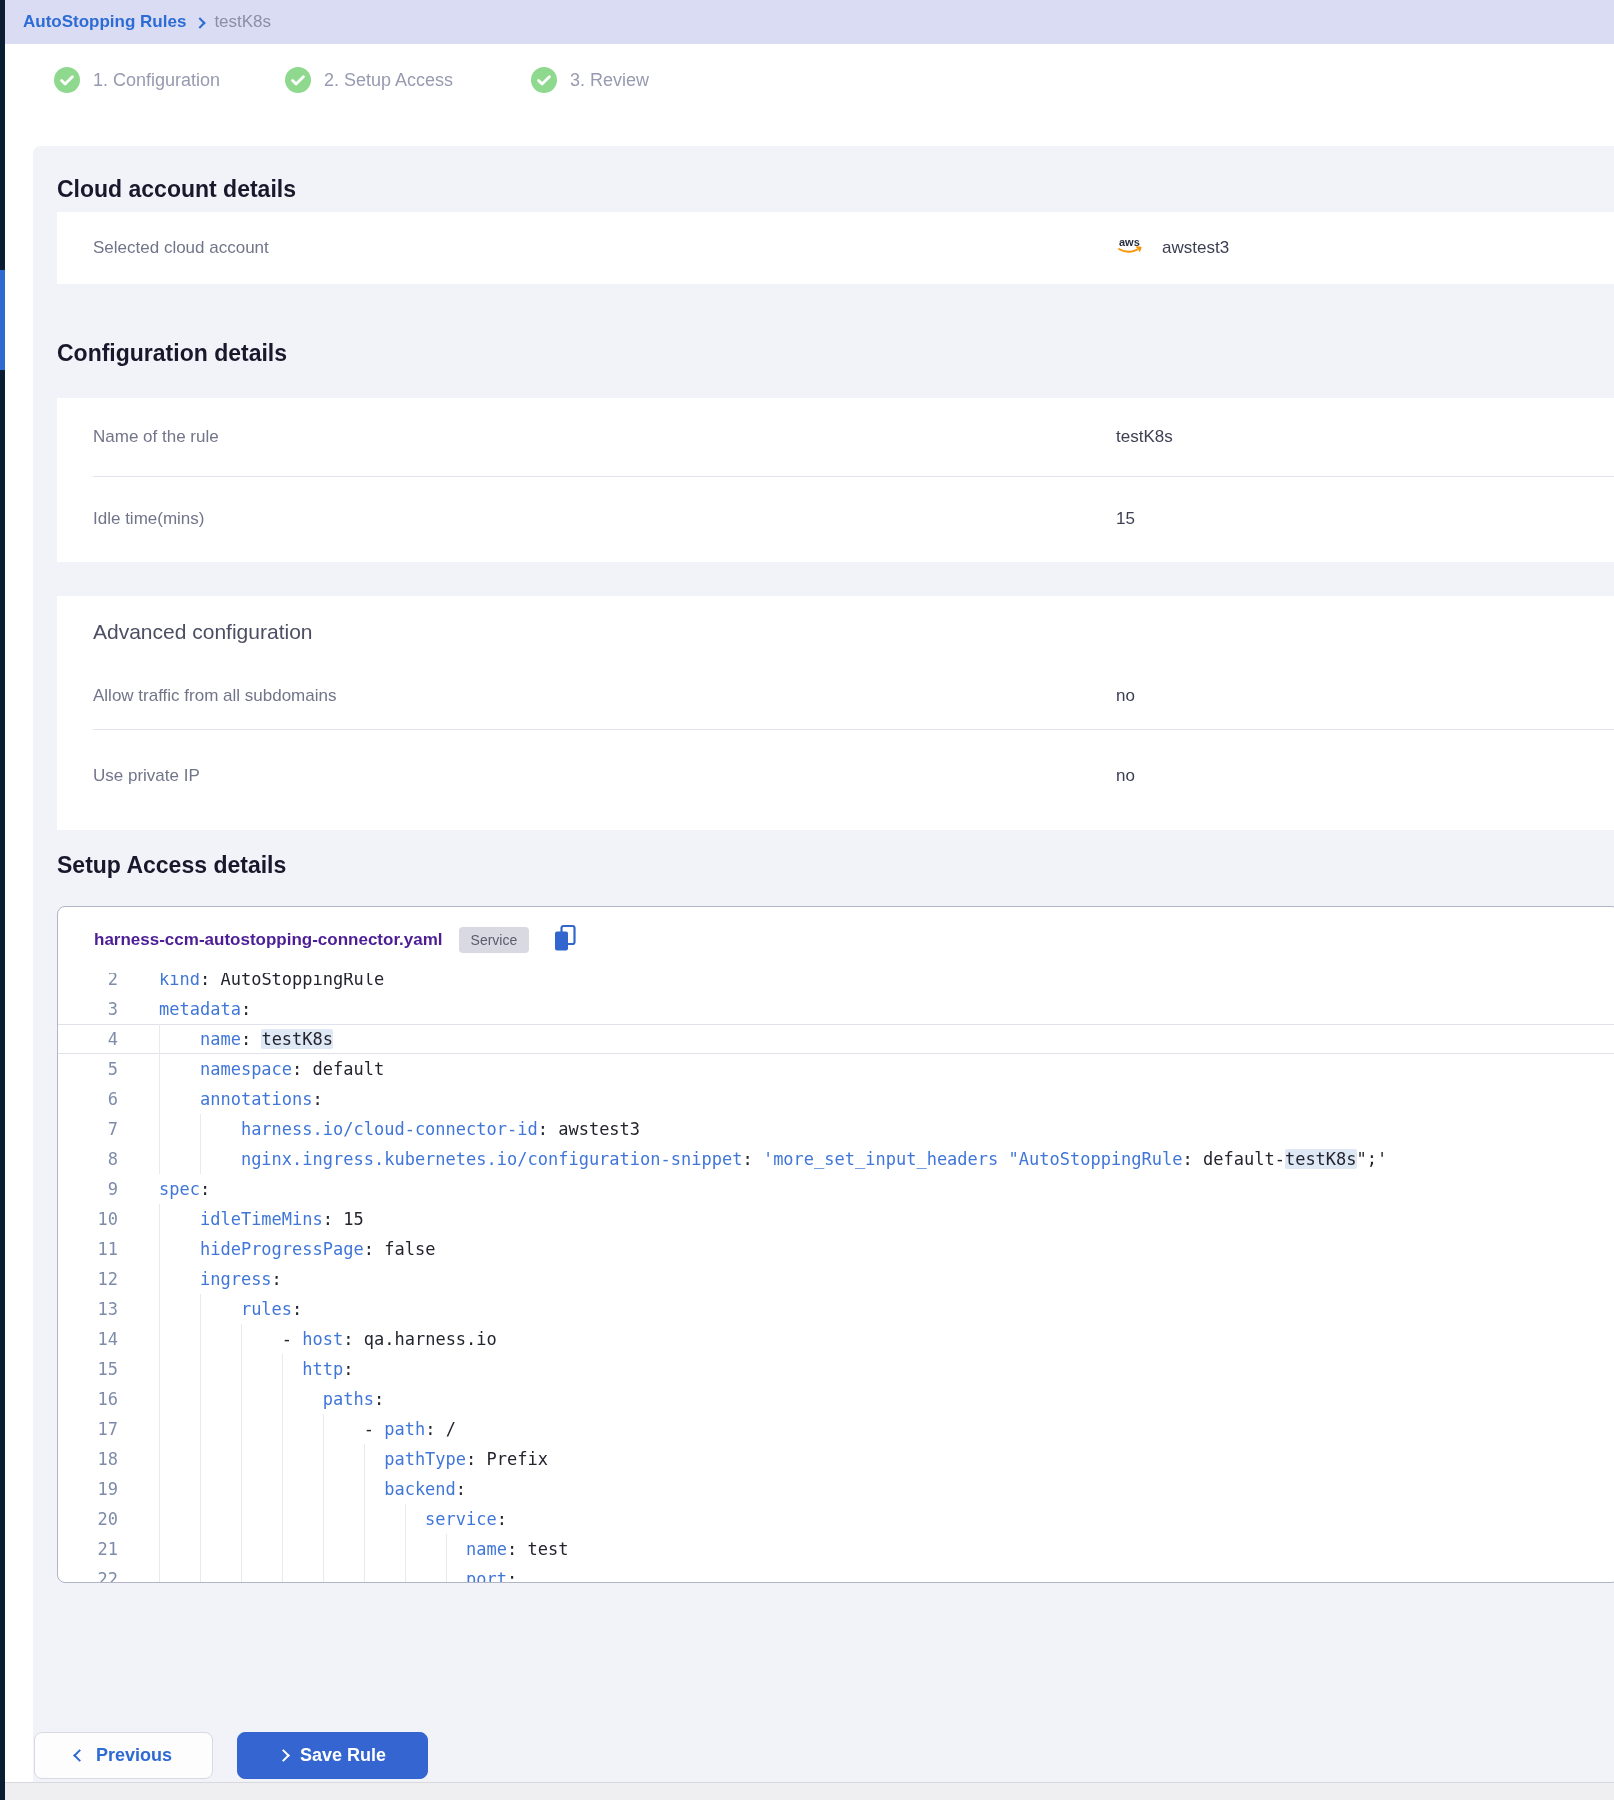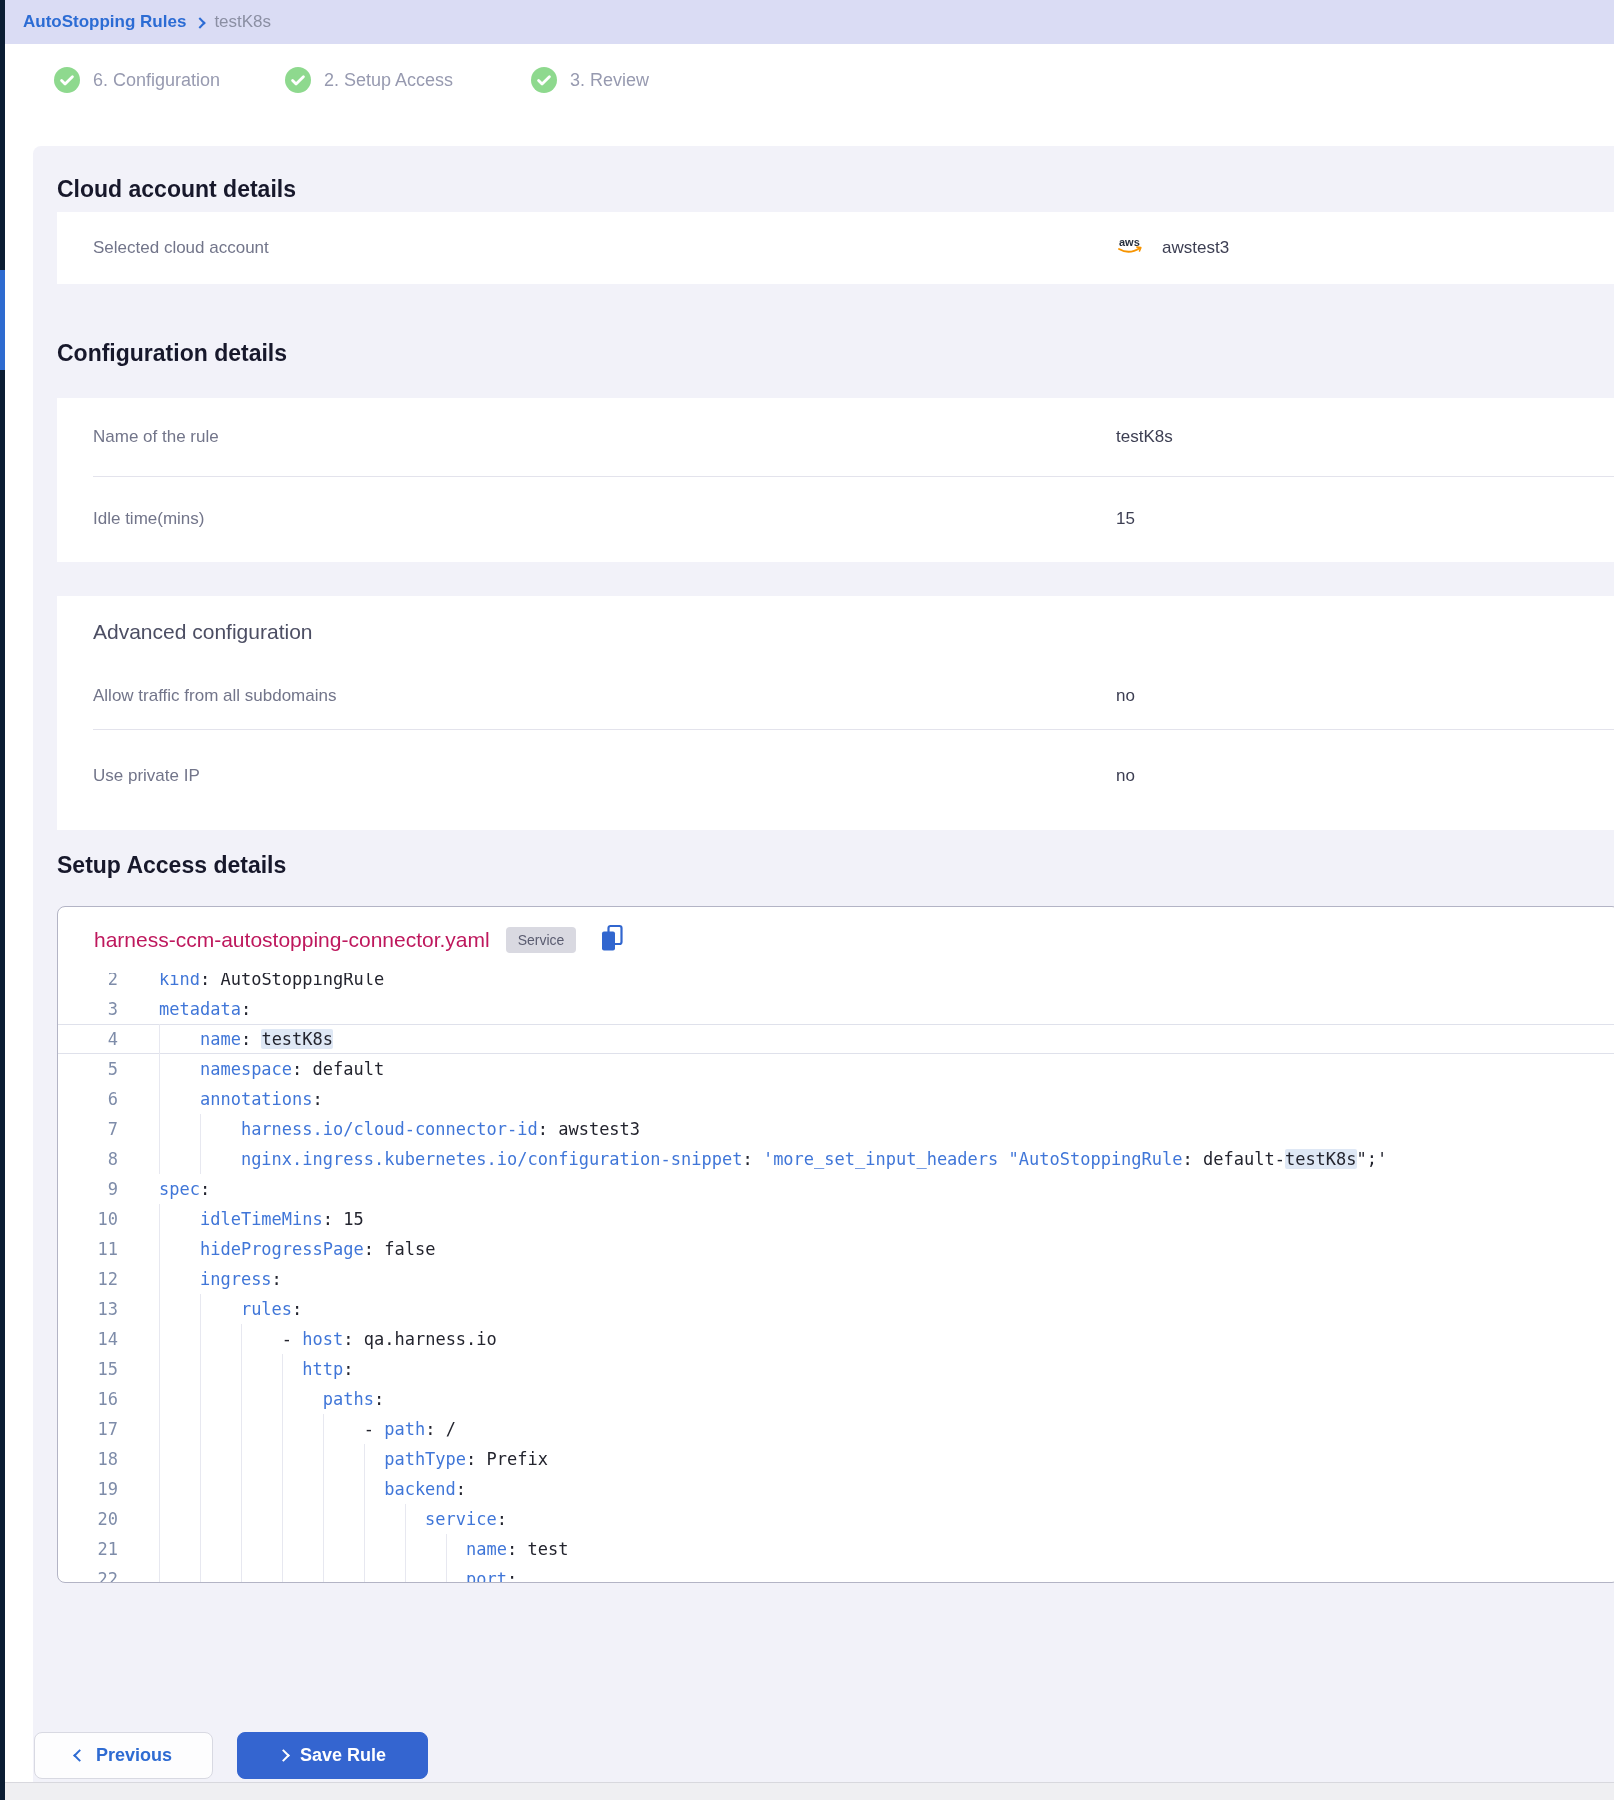--- a/index.html
+++ b/index.html
@@ -33,21 +33,21 @@
   .wrow { position:absolute; left:24px; right:0; background:#fff; }
   .row-label { position:absolute; left:36px; top:50%; transform:translateY(-50%); font-size:17px; color:#72758a; }
   .row-value { position:absolute; left:1059px; top:50%; transform:translateY(-50%); font-size:17px; color:#3c3e52; display:flex; align-items:center; gap:14px; }
   .divider { position:absolute; left:36px; right:0; height:1px; background:#e3e3ec; }
   .adv-title { position:absolute; left:36px; top:24px; font-size:21px; font-weight:500; color:#4c4e63; }
 
   
   .yaml { position:absolute; left:24px; right:-6px; top:760px; height:677px; background:#fff;
           border:1px solid #b3b4c5; border-radius:8px; overflow:hidden; }
   .yaml-head { height:66px; display:flex; align-items:center; padding-left:36px; gap:16px; }
-  .fname { font-size:21px; font-weight:400; color:#be185d; }
+  .fname { font-size:17px; font-weight:700; color:#4c1d95; }
   .badge { background:#d9d9e1; color:#5a5c70; font-size:14px; padding:5px 12px; border-radius:4px; }
   .copy-btn { margin-left:8px; background:none; border:none; cursor:pointer; display:flex; align-items:center; }
   .yaml-body { position:absolute; top:66px; left:0; right:0; bottom:0; overflow:hidden;
                font-family:"DejaVu Sans Mono", monospace; font-size:17px; }
   .code-line { position:relative; height:30px; line-height:30px; white-space:pre; }
   .code-line.current { box-shadow: inset 0 1px 0 #dfe1eb, inset 0 -1px 0 #dfe1eb; }
   .lnum { position:absolute; left:0; top:0; width:60px; text-align:right; color:#7e8ca9; }
   .lcontent { position:absolute; left:101px; top:0; }
   .tok-key { color:#4076d8; }
   .tok-punct, .tok-val { color:#23242e; }
@@ -80,21 +80,21 @@
   </div>
 
   <div class="stepper">
     <div class="step" style="left:49px;">
       <span class="check-icon">
         <svg width="26" height="26" viewBox="0 0 24 24">
             <circle cx="12" cy="12" r="12" fill="#8ed98e"></circle>
             <path d="M7 12.5 l3.2 3.2 L17 9" stroke="#fff" stroke-width="2.6" fill="none" stroke-linecap="round" stroke-linejoin="round"></path>
           </svg>
       </span>
-      <span class="step-label">6. Configuration</span>
+      <span class="step-label">1. Configuration</span>
     </div>
     <div class="step" style="left:280px;">
       <span class="check-icon">
         <svg width="26" height="26" viewBox="0 0 24 24">
             <circle cx="12" cy="12" r="12" fill="#8ed98e"></circle>
             <path d="M7 12.5 l3.2 3.2 L17 9" stroke="#fff" stroke-width="2.6" fill="none" stroke-linecap="round" stroke-linejoin="round"></path>
           </svg>
       </span>
       <span class="step-label">2. Setup Access</span>
     </div>

